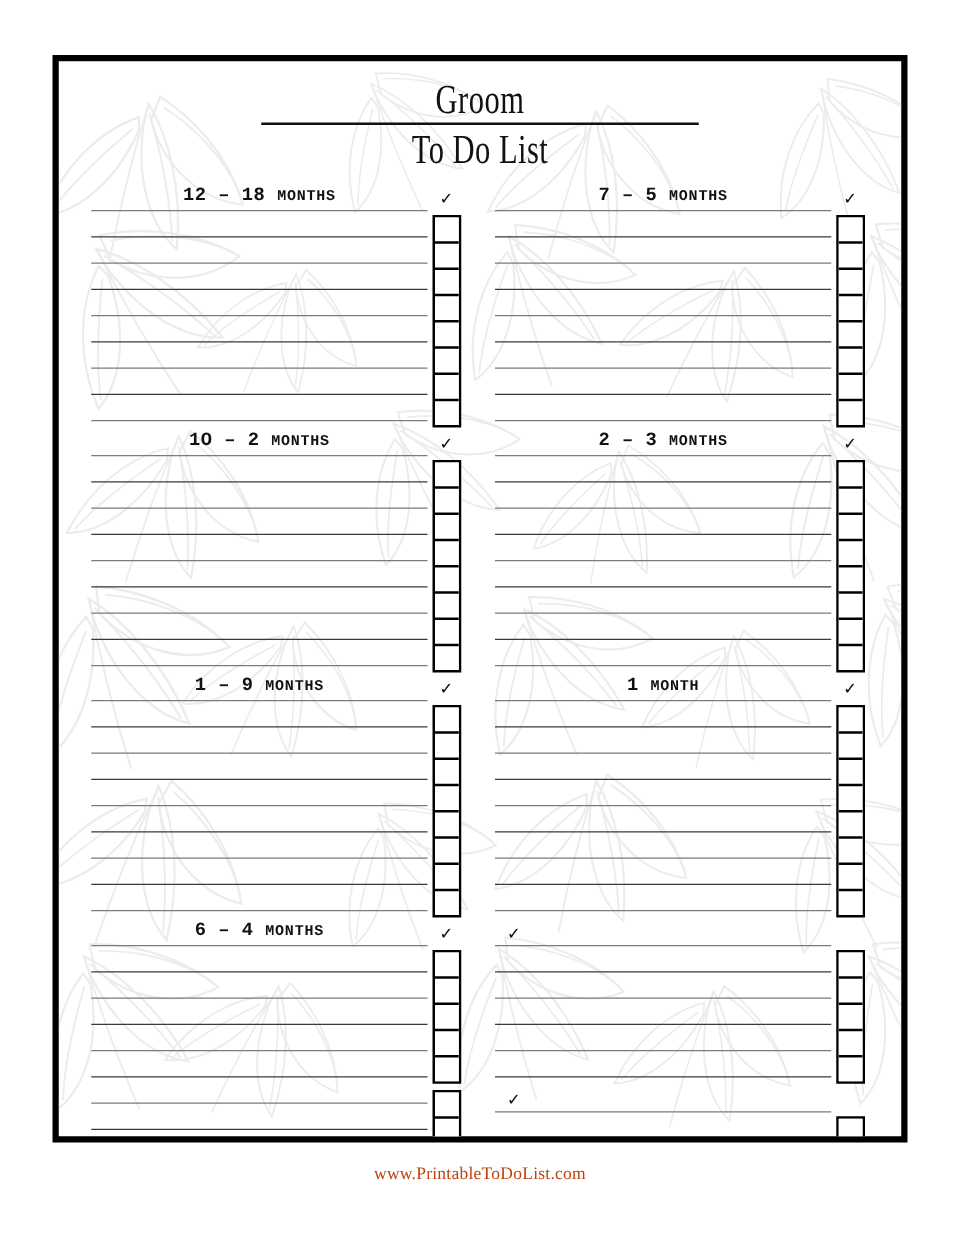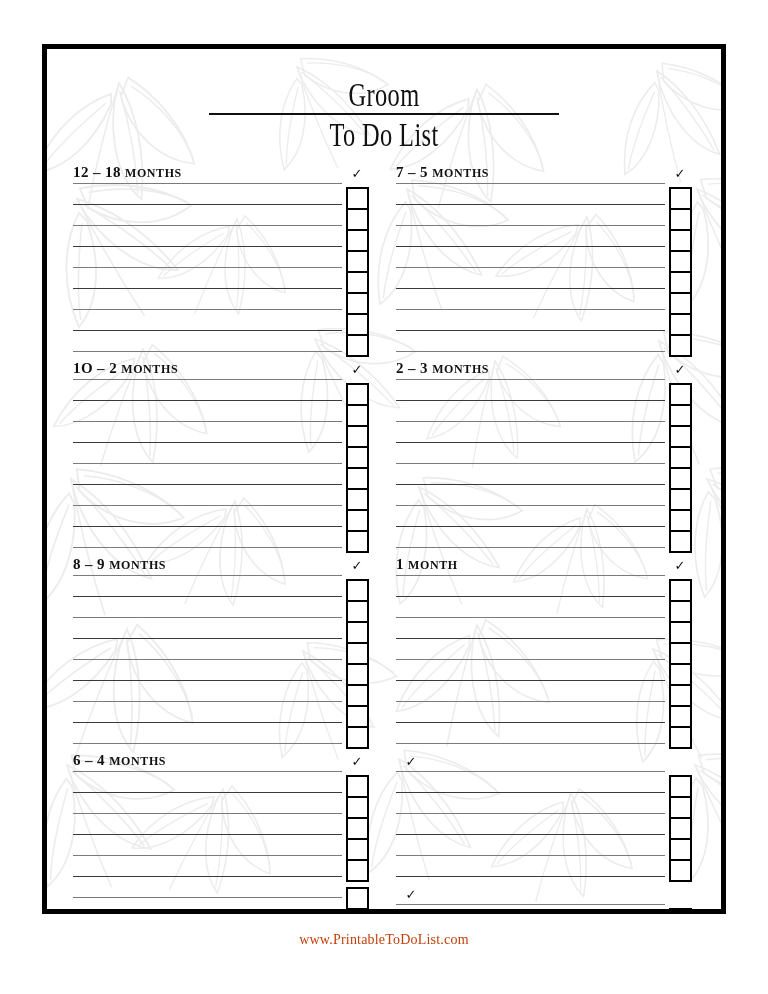--- a/index.html
+++ b/index.html
@@ -44,21 +44,21 @@
     pointer-events: none;
     opacity: 1;
   }
 
   .content {
     position: relative;
     z-index: 2;
     width: 100%;
     height: 100%;
     box-sizing: border-box;
-    padding: 29px 26px 8px 26px;
+    padding: 14px 26px 8px 26px;
     border-radius: 32px;
   }
 
   
   .title-block {
     text-align: center;
     margin: 0 auto 6px auto;
     width: 350px;
   }
   .title-main {
@@ -102,21 +102,22 @@
   
   .section { width: 100%; }
 
   .sec-head {
     display: flex;
     align-items: flex-end;
     height: 22px;
   }
   .sec-title {
     flex: 1 1 auto;
-    font-family: Liberation Serif, serif;
+    text-align: center;
+    font-family: Liberation Mono, monospace;
     font-weight: bold;
     font-size: 13.5px;
     letter-spacing: 0.4px;
     white-space: nowrap;
     line-height: 18px;
     padding-bottom: 1px;
   }
   .sec-title .num { font-size: 15px; }
   .sec-title .word {
     font-size: 12px;
@@ -296,21 +297,21 @@
                     <div class="cbox"></div>
                     <div class="cbox"></div>
                     <div class="cbox"></div>
                     <div class="cbox"></div>
                   </div>
                 </div>
               </div>
             </div>
             <div class="section">
               <div class="sec-head">
-                <div class="sec-title"><span class="num">8 – 9 </span><span class="word">MONTHS</span></div>
+                <div class="sec-title"><span class="num">1 – 9 </span><span class="word">MONTHS</span></div>
                 <div class="check-head">✓</div>
               </div>
               <div class="sec-body">
                 <div class="lines">
                   <div class="line first"></div>
                   <div class="line soft"></div>
                   <div class="line"></div>
                   <div class="line soft"></div>
                   <div class="line"></div>
                   <div class="line soft"></div>

